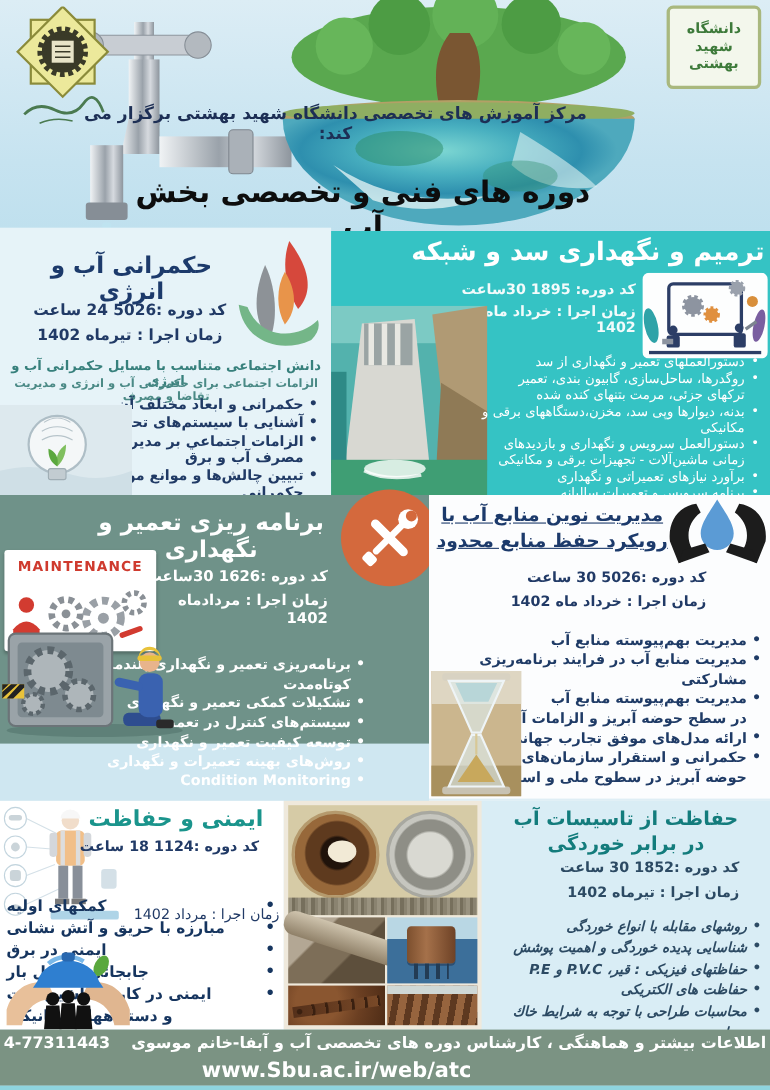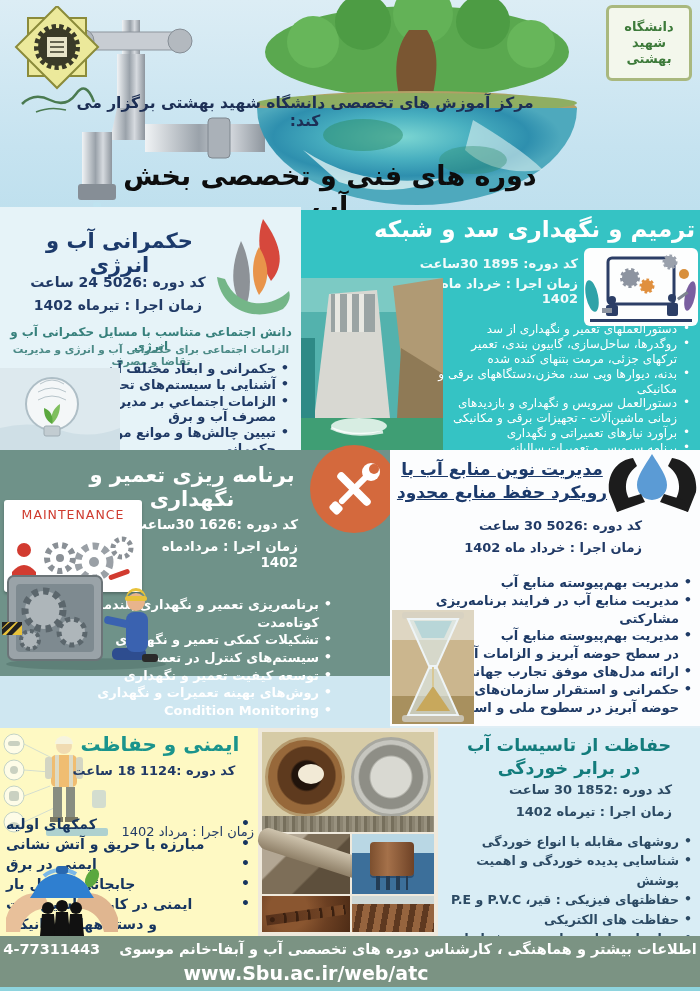--- a/index.html
+++ b/index.html
@@ -42,37 +42,37 @@
   .c2 .time{position:absolute;top:66px;right:122px;width:165px;text-align:right;font-size:13px;font-weight:600;color:#f2fbfb;}
   .c2 ul{position:absolute;top:112px;right:10px;width:252px;font-size:12px;font-weight:500;color:#ffffff;line-height:1.24;text-align:right;}
   .illus-svg{position:absolute;top:38px;right:2px;width:114px;height:78px;}
   .dam-svg{position:absolute;top:68px;left:0;width:142px;height:172px;}
   
   .c3{position:absolute;top:450px;left:0;width:390px;height:226px;background:#6f9289;}
   .c3 h2{position:absolute;top:13px;left:72px;width:240px;text-align:center;font-size:21px;color:#ffffff;}
   .tool-circle{position:absolute;top:-5px;right:-8px;width:88px;height:88px;border-radius:50%;background:#d4693d;}
   .tool-circle svg{position:absolute;top:14px;left:14px;width:60px;height:60px;}
   .maint-card{position:absolute;top:50px;left:4px;width:138px;height:92px;background:#ffffff;border-radius:3px;box-shadow:0 2px 3px rgba(0,0,0,.25);}
-  .maint-title{display:block;margin-top:7px;text-align:center;direction:ltr;font-size:12.5px;font-weight:normal;letter-spacing:1px;color:#cf3a2e;}
+  .maint-title{display:block;margin-top:7px;text-align:center;direction:ltr;font-size:12.5px;font-weight:bold;letter-spacing:1px;color:#cf3a2e;}
   .maint-card svg{position:absolute;bottom:4px;left:4px;width:130px;height:56px;}
   .c3 .code{position:absolute;top:66px;right:92px;width:170px;text-align:right;font-size:13.5px;font-weight:600;color:#ffffff;}
   .c3 .time{position:absolute;top:88px;right:92px;width:170px;text-align:right;font-size:13.5px;font-weight:600;color:#ffffff;}
   .c3 ul{position:absolute;top:146px;right:58px;width:300px;font-size:13px;font-weight:600;color:#ffffff;line-height:1.36;text-align:right;}
   .c3 li.en{direction:ltr;text-align:right;padding-right:13px;}
   .worker-svg{position:absolute;bottom:6px;left:0;width:172px;height:100px;}
   
   .c4{position:absolute;top:450px;left:390px;width:310px;height:278px;background:#fcfdfe;border-bottom:2px solid #dfeef5;box-sizing:border-box;}
   .c4 h2{position:absolute;top:8px;right:92px;width:212px;text-align:center;font-size:17px;color:#1c3a6b;line-height:1.35;text-decoration:underline;}
   .hands-svg{position:absolute;top:0;right:0;width:95px;height:66px;}
   .c4 .code{position:absolute;top:68px;right:58px;width:185px;text-align:right;font-size:13px;font-weight:600;color:#213a66;}
   .c4 .time{position:absolute;top:90px;right:58px;width:185px;text-align:right;font-size:13px;font-weight:600;color:#213a66;}
   .c4 ul{position:absolute;top:124px;right:8px;width:296px;font-size:13px;font-weight:600;color:#1f3b66;line-height:1.37;text-align:right;}
   .hourglass-svg{position:absolute;bottom:2px;left:2px;width:82px;height:114px;}
   
-  .c5{position:absolute;top:728px;left:0;width:258px;height:208px;background:#fef9c3;}
+  .c5{position:absolute;top:728px;left:0;width:258px;height:208px;background:#ffffff;}
   .c5 h2{position:absolute;top:4px;right:4px;width:188px;text-align:center;font-size:20px;color:#1a948c;}
   .c5 .code{position:absolute;top:35px;right:4px;width:200px;text-align:center;font-size:13px;font-weight:bold;color:#213a66;}
   .c5 .time{position:absolute;top:57px;right:4px;width:200px;font-size:13px;font-weight:normal;color:#213a66;margin-top:39px;}
   .c5 ul{position:absolute;top:86px;right:8px;width:244px;font-size:14px;font-weight:600;color:#16355f;line-height:1.43;text-align:left;}
   .ppe-svg{position:absolute;top:2px;left:0;width:120px;height:114px;opacity:.6;}
   .helmet-svg{position:absolute;bottom:0;left:4px;width:116px;height:84px;}
   
   .collage{position:absolute;top:728px;left:258px;width:180px;height:208px;background:#efe9dc;}
   .tileA{position:absolute;top:4px;left:4px;width:172px;height:100px;background:#d6cba6;overflow:hidden;}
   .pipe-old{position:absolute;top:5px;left:3px;width:80px;height:80px;border-radius:50%;
@@ -98,21 +98,21 @@
       background:radial-gradient(circle at 30% 40%, #8a5630 0 30%, #6b3f22 60%, #4e2c16 100%);}
   .tileC1::after{content:"";position:absolute;top:14px;left:4px;width:80px;height:10px;transform:rotate(-8deg);
       background:repeating-radial-gradient(circle at 6px 5px,#3a2010 0 2px,transparent 3px 12px),linear-gradient(90deg,#55301a,#7a4a28);}
   .tileC2{position:absolute;top:168px;left:94px;width:82px;height:36px;
       background:linear-gradient(180deg,#cfd8d6 0 22%,transparent 22%),repeating-linear-gradient(100deg,#96643e 0 7px,#5e3920 7px 13px);}
   
   .c6{position:absolute;top:728px;left:438px;width:262px;height:208px;background:#d9edf5;}
   .c6 h2{position:absolute;top:6px;left:0;width:262px;text-align:center;font-size:17.5px;color:#137c7c;line-height:1.3;}
   .c6 .code{position:absolute;top:54px;right:28px;width:205px;text-align:right;font-size:13px;font-weight:bold;color:#2c4a63;}
   .c6 .time{position:absolute;top:76px;right:28px;width:205px;text-align:right;font-size:13px;font-weight:bold;color:#2c4a63;}
-  .c6 ul{position:absolute;top:104px;right:8px;width:248px;font-size:12.5px;font-weight:600;color:#2c4a63;line-height:1.55;text-align:right;}
+  .c6 ul{position:absolute;top:104px;right:8px;width:248px;font-size:12.5px;font-weight:600;color:#2c4a63;line-height:1.55;text-align:right;font-style:italic;}
   
   .footer{position:absolute;top:936px;left:0;width:700px;height:51px;background:#7b9383;}
   .contact{position:absolute;top:5px;left:0;width:700px;text-align:center;font-size:14.5px;font-weight:bold;color:#ffffff;}
   .contact .phone{margin-right:14px;}
   .site{position:absolute;top:26px;left:0;width:612px;text-align:center;direction:ltr;font-size:19px;font-weight:bold;color:#ffffff;}
   .bottom-strip{position:absolute;top:987px;left:0;width:700px;height:4px;background:#8ed4de;}
 </style>
 </head>
 <body>
 

